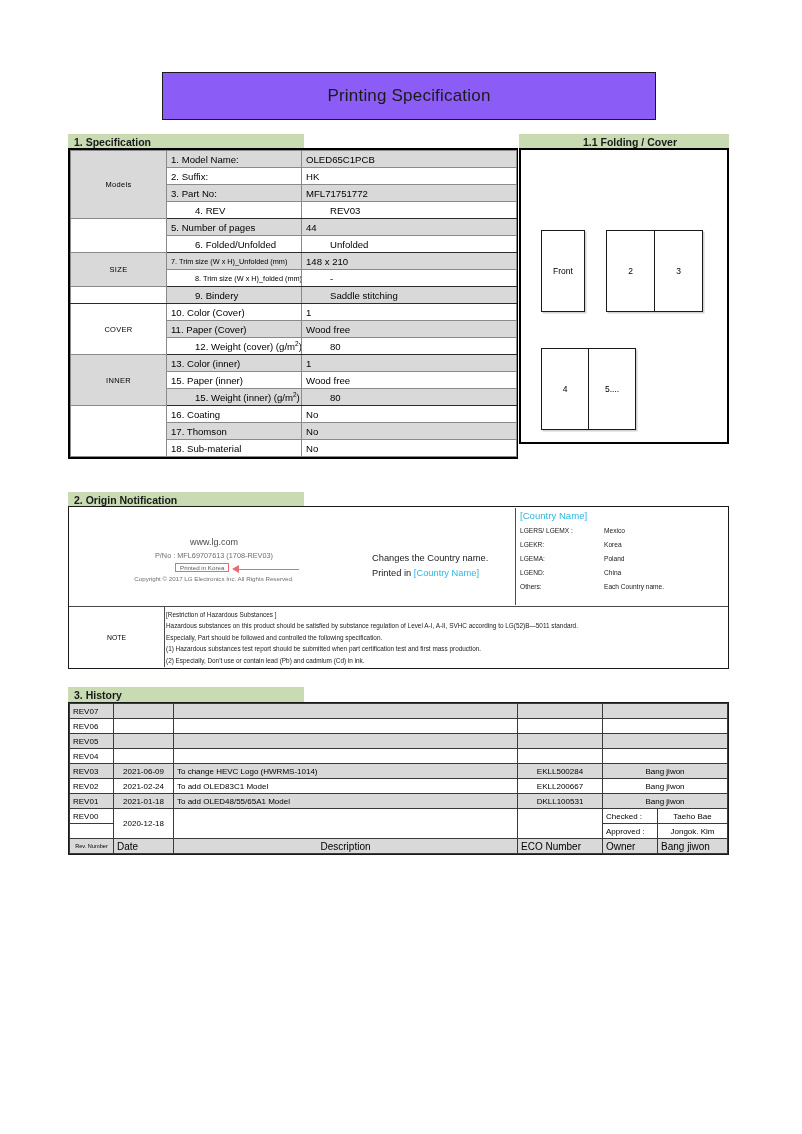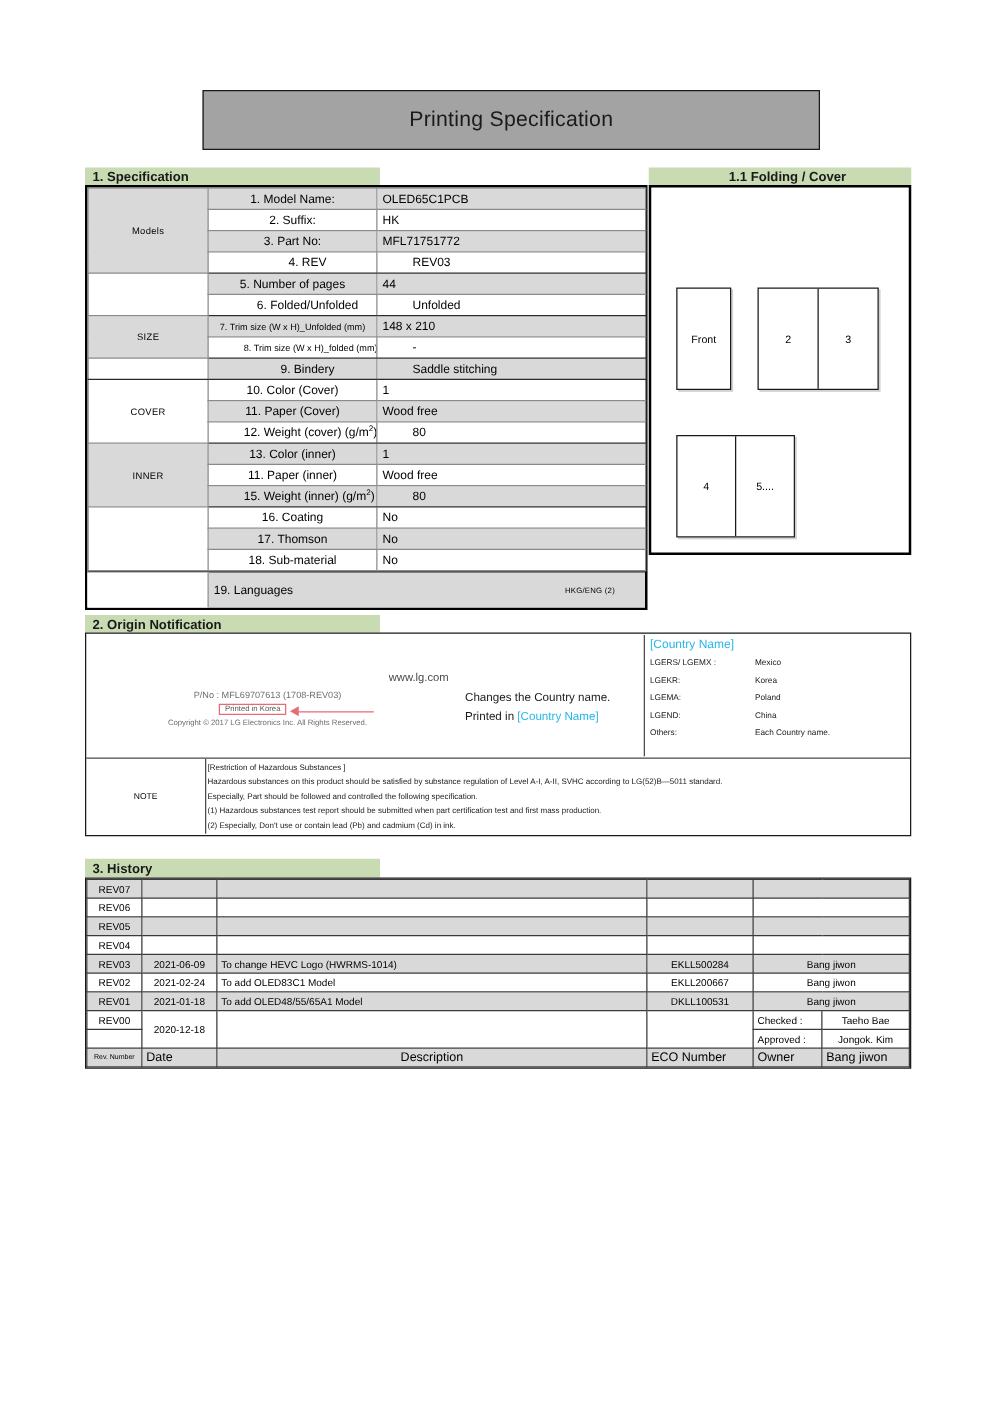--- a/index.html
+++ b/index.html
@@ -16,21 +16,21 @@
     overflow: hidden;
   }
 
   
   #doc-title {
     position: absolute;
     left: 162px;
     top: 72px;
     width: 492px;
     height: 46px;
-    background: #a3a3a3;
+    background: #8b5cf6;
     border: 1.5px solid #1a1a1a;
     display: flex;
     align-items: center;
     justify-content: center;
     font-size: 17px;
     letter-spacing: .2px;
     color: #1a1a1a;
   }
 
   
@@ -72,21 +72,21 @@
   }
   #spec-table { width: 100%; }
   #spec-table td { height: 16px; font-size: 9.6px; }
   #spec-table td.lbl-group {
     text-align: center;
     font-size: 7.5px;
     letter-spacing: .3px;
     background: #ffffff;
     border-right: 0.8px solid #8a8a8a;
   }
-  #spec-table td.item { font-size: 9.6px; text-align: center; }
+  #spec-table td.item { font-size: 9.6px; }
   #spec-table td.item.small { font-size: 7.3px; }
   #spec-table td.val { font-size: 9.6px; }
   #spec-table tr.shade td { background: #d9d9d9; }
   #spec-table tr.plain td { background: #ffffff; }
   #spec-table tr.grp-end td { border-bottom: 1.6px solid #2b2b2b; padding-left: 28px; }
   #spec-table td.blankcol { background: #ffffff !important; border-right: 0.8px solid #8a8a8a; }
   #spec-lang {
     height: 28px;
     background: #d9d9d9;
     display: flex;
@@ -148,21 +148,21 @@
   }
   #lg-block {
     position: absolute;
     left: 0; top: 0;
     width: 290px;
     height: 100px;
     color: #6e6e6e;
   }
   #lg-url {
     position: absolute; left: 0; right: 0; top: 30px;
-    text-align: right; font-size: 9px; color: #4a4a4a;
+    text-align: center; font-size: 9px; color: #4a4a4a;
   }
   #lg-pno {
     position: absolute; left: 0; right: 0; top: 44px;
     text-align: center; font-size: 7.3px; color: #6e6e6e;
   }
   #lg-printed-box {
     position: absolute; left: 106px; top: 56px;
     border: 0.8px solid #e86a73;
     padding: 0 4px; font-size: 6.2px; color: #5a5a5a;
     background: #fff;
@@ -230,21 +230,21 @@
     border: 0.8px solid #3a3a3a;
     height: 14px;
     font-size: 8px;
     padding: 0 3px;
     background: #fff;
     white-space: nowrap;
     overflow: hidden;
   }
   #hist-table tr.shade td { background: #d9d9d9; }
   #hist-table td.c { text-align: center; }
-  #hist-table td.rev { text-align: center; font-size: 8px; }
+  #hist-table td.rev { text-align: left; font-size: 8px; }
   #hist-table td.foot { font-size: 10px; }
   #hist-table td.foot-rev { font-size: 5.6px; text-align: center; }
   #hist-table td.foot-desc { font-size: 10px; text-align: center; }
 </style>
 </head>
 <body>
 
 <div id="doc-title">Printing Specification</div>
 
 <div class="section-bar" style="left:68px; top:134px; width:236px;">1. Specification</div>
@@ -317,21 +317,21 @@
         <td class="item">12. Weight (cover) (g/m<sup>2</sup>)</td>
         <td class="val">80</td>
       </tr>
 
       <tr class="shade">
         <td class="lbl-group" rowspan="3">INNER</td>
         <td class="item">13. Color (inner)</td>
         <td class="val">1</td>
       </tr>
       <tr class="plain">
-        <td class="item">11. Paper (inner)</td>
+        <td class="item">15. Paper (inner)</td>
         <td class="val">Wood free</td>
       </tr>
       <tr class="shade grp-end">
         <td class="item">15. Weight (inner) (g/m<sup>2</sup>)</td>
         <td class="val">80</td>
       </tr>
 
       <tr class="plain">
         <td class="blankcol" rowspan="3"></td>
         <td class="item">16. Coating</td>
@@ -340,25 +340,20 @@
       <tr class="shade">
         <td class="item">17. Thomson</td>
         <td class="val">No</td>
       </tr>
       <tr class="plain">
         <td class="item">18. Sub-material</td>
         <td class="val">No</td>
       </tr>
     </tbody>
   </table>
-  <div id="spec-lang">
-    <div class="lang-left"></div>
-    <div class="lang-item">19. Languages</div>
-    <div class="lang-val">HKG/ENG (2)</div>
-  </div>
 </div>
 
 <div id="fold-wrap">
   <div class="page-box" style="left:20px; top:80px; width:42px; height:80px;">
     <span>Front</span>
   </div>
   <div class="page-box" style="left:85px; top:80px; width:95px; height:80px;">
     <span class="half">2</span>
     <span class="half">3</span>
   </div>

